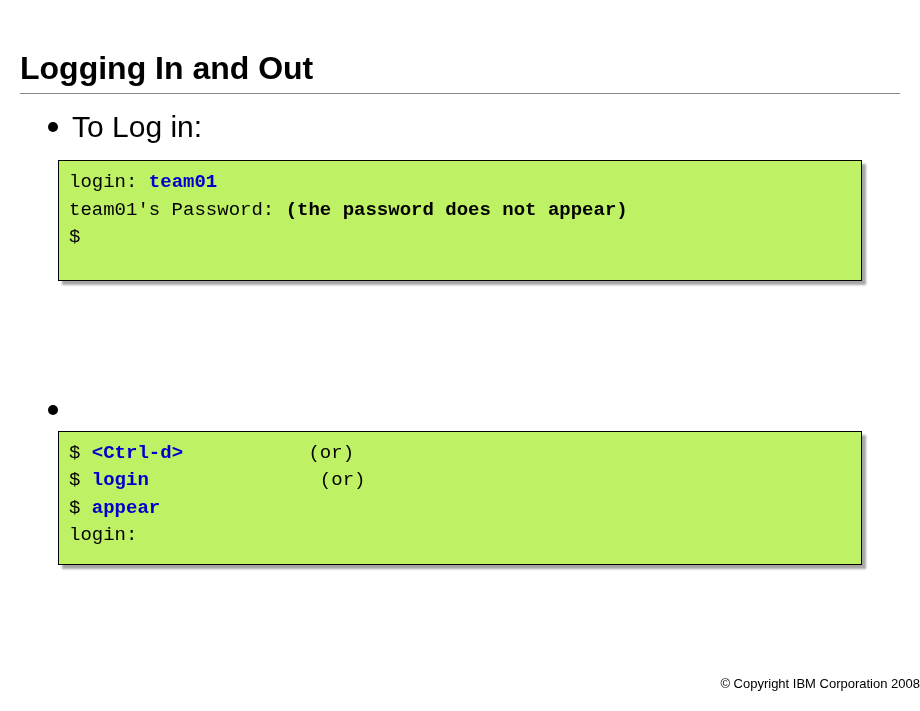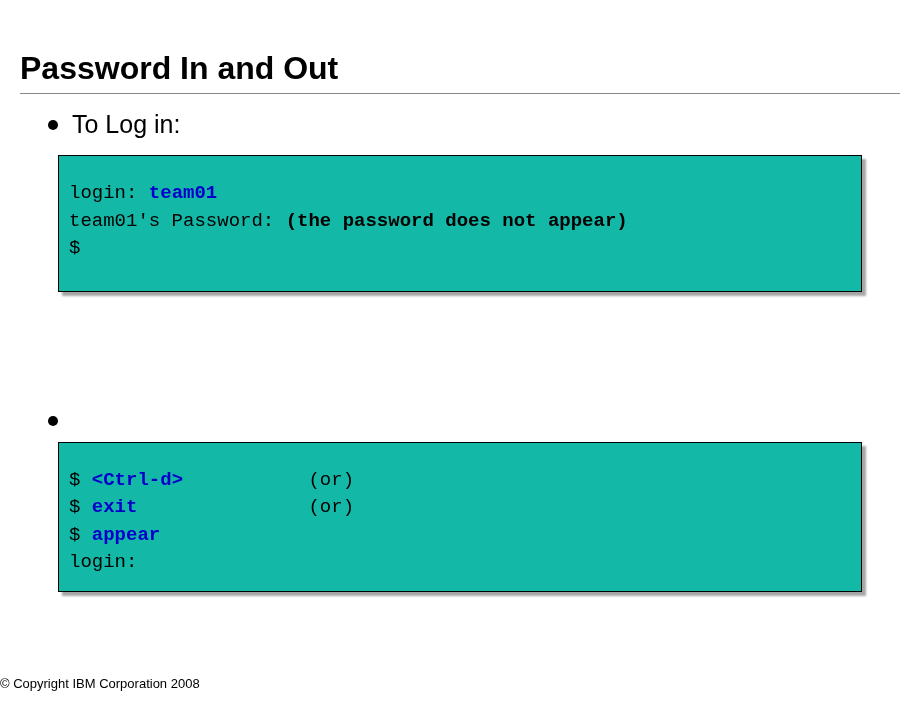--- a/index.html
+++ b/index.html
@@ -35,32 +35,32 @@
     }
     .bullet-dot {
       width: 10px;
       height: 10px;
       border-radius: 50%;
       background: #000;
       margin-right: 14px;
       flex-shrink: 0;
     }
     .bullet-text {
-      font-size: 25px;
+      font-size: 30px;
       color: #000;
       text-align: center;
     }
     .terminal-box {
       margin-left: 38px;
       margin-right: 38px;
       margin-bottom: 70px;
       border: 1px solid #000;
-      background: #14b8a6;
+      background: #bef264;
       box-shadow: 4px 4px 2px rgba(0,0,0,0.35);
-      padding: 24px 10px 28px 10px;
+      padding: 8px 10px 28px 10px;
       font-family: "Courier New", Courier, monospace;
       font-size: 19px;
       line-height: 1.45;
       color: #000;
       white-space: pre;
       overflow: hidden;
     }
     .terminal-box.second {
       margin-bottom: 0;
       padding-bottom: 14px;
@@ -70,47 +70,47 @@
       font-weight: bold;
     }
     .bold {
       font-weight: bold;
     }
     .footer {
       position: absolute;
       bottom: 20px;
       left: 0;
       right: 0;
-      text-align: left;
+      text-align: right;
       font-size: 13px;
       color: #000;
     }
     .spacer {
       height: 54px;
     }
   </style>
 </head>
 <body>
 
-<h1 class="slide-title">Password In and Out</h1>
+<h1 class="slide-title">Logging In and Out</h1>
 <hr class="title-rule">
 
 <div class="bullet-item">
   <span class="bullet-dot"></span>
   <span class="bullet-text">To Log in:</span>
 </div>
 
 <div class="terminal-box"><span>login: </span><span class="blue">team01</span>
 <span>team01's Password: </span><span class="bold">(the password does not appear)</span>
 <span>$</span></div>
 
 <div class="spacer"></div>
 
 <div class="bullet-item">
   <span class="bullet-dot"></span>
 </div>
 
 <div class="terminal-box second"><span>$ </span><span class="blue">&lt;Ctrl-d&gt;</span><span>           (or)</span>
-<span>$ </span><span class="blue">exit</span><span>               (or)</span>
+<span>$ </span><span class="blue">login</span><span>               (or)</span>
 <span>$ </span><span class="blue">appear</span>
 <span>login:</span></div>
 
 <div class="footer">© Copyright IBM Corporation 2008</div>
 
 </body></html>

